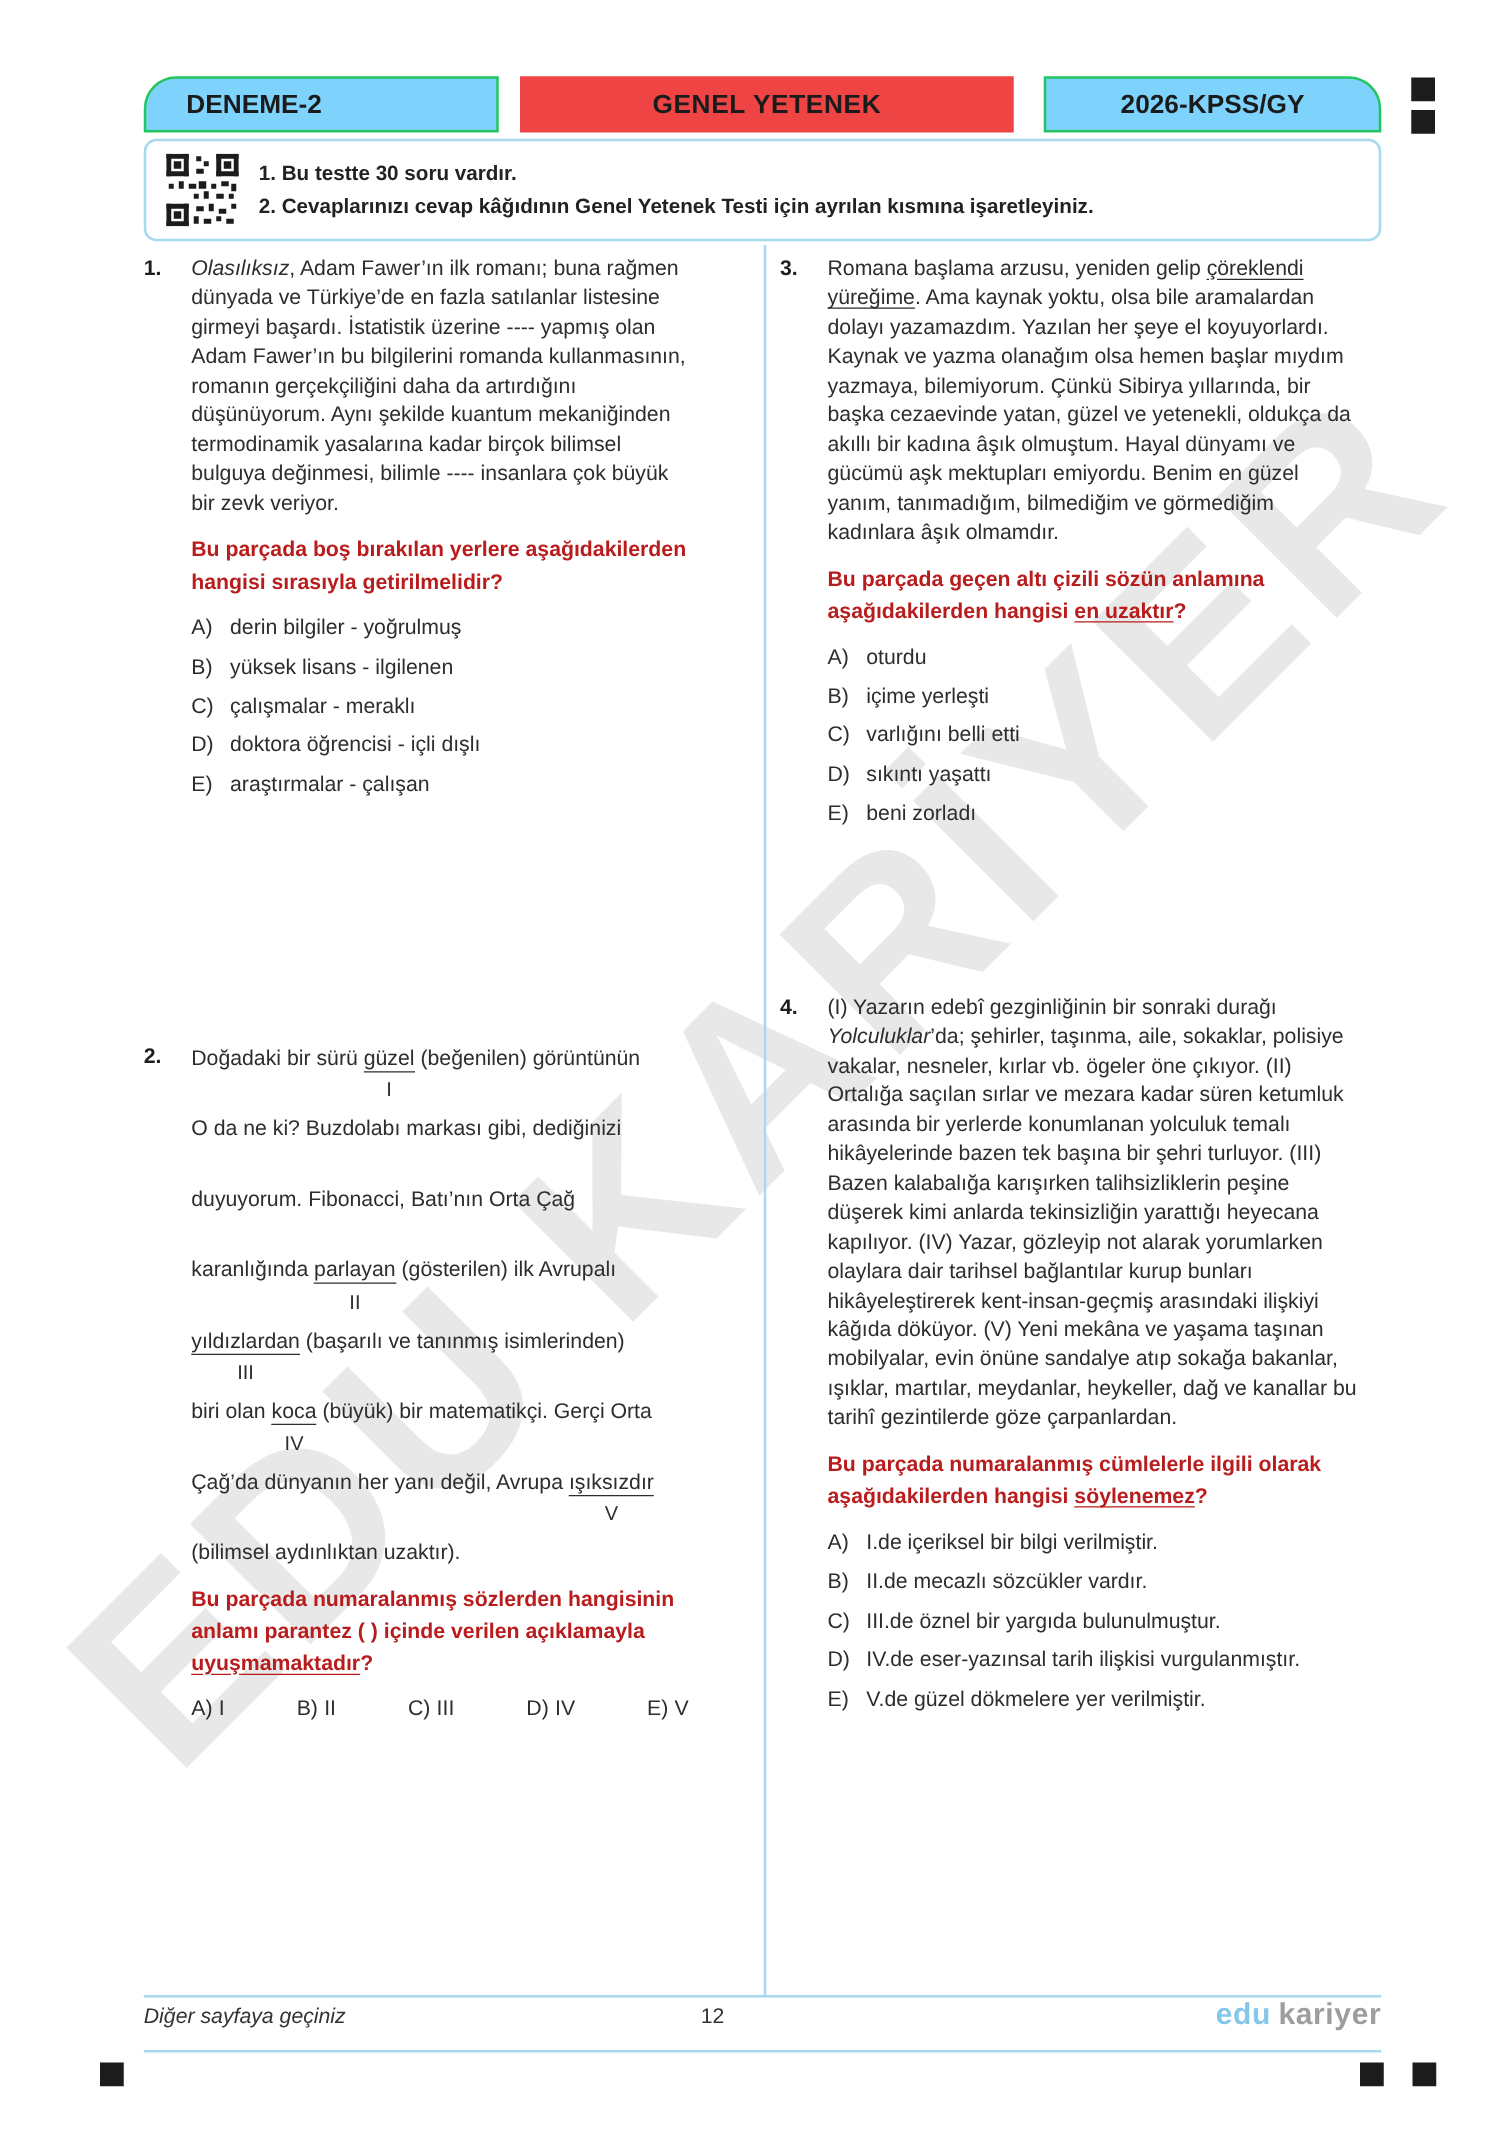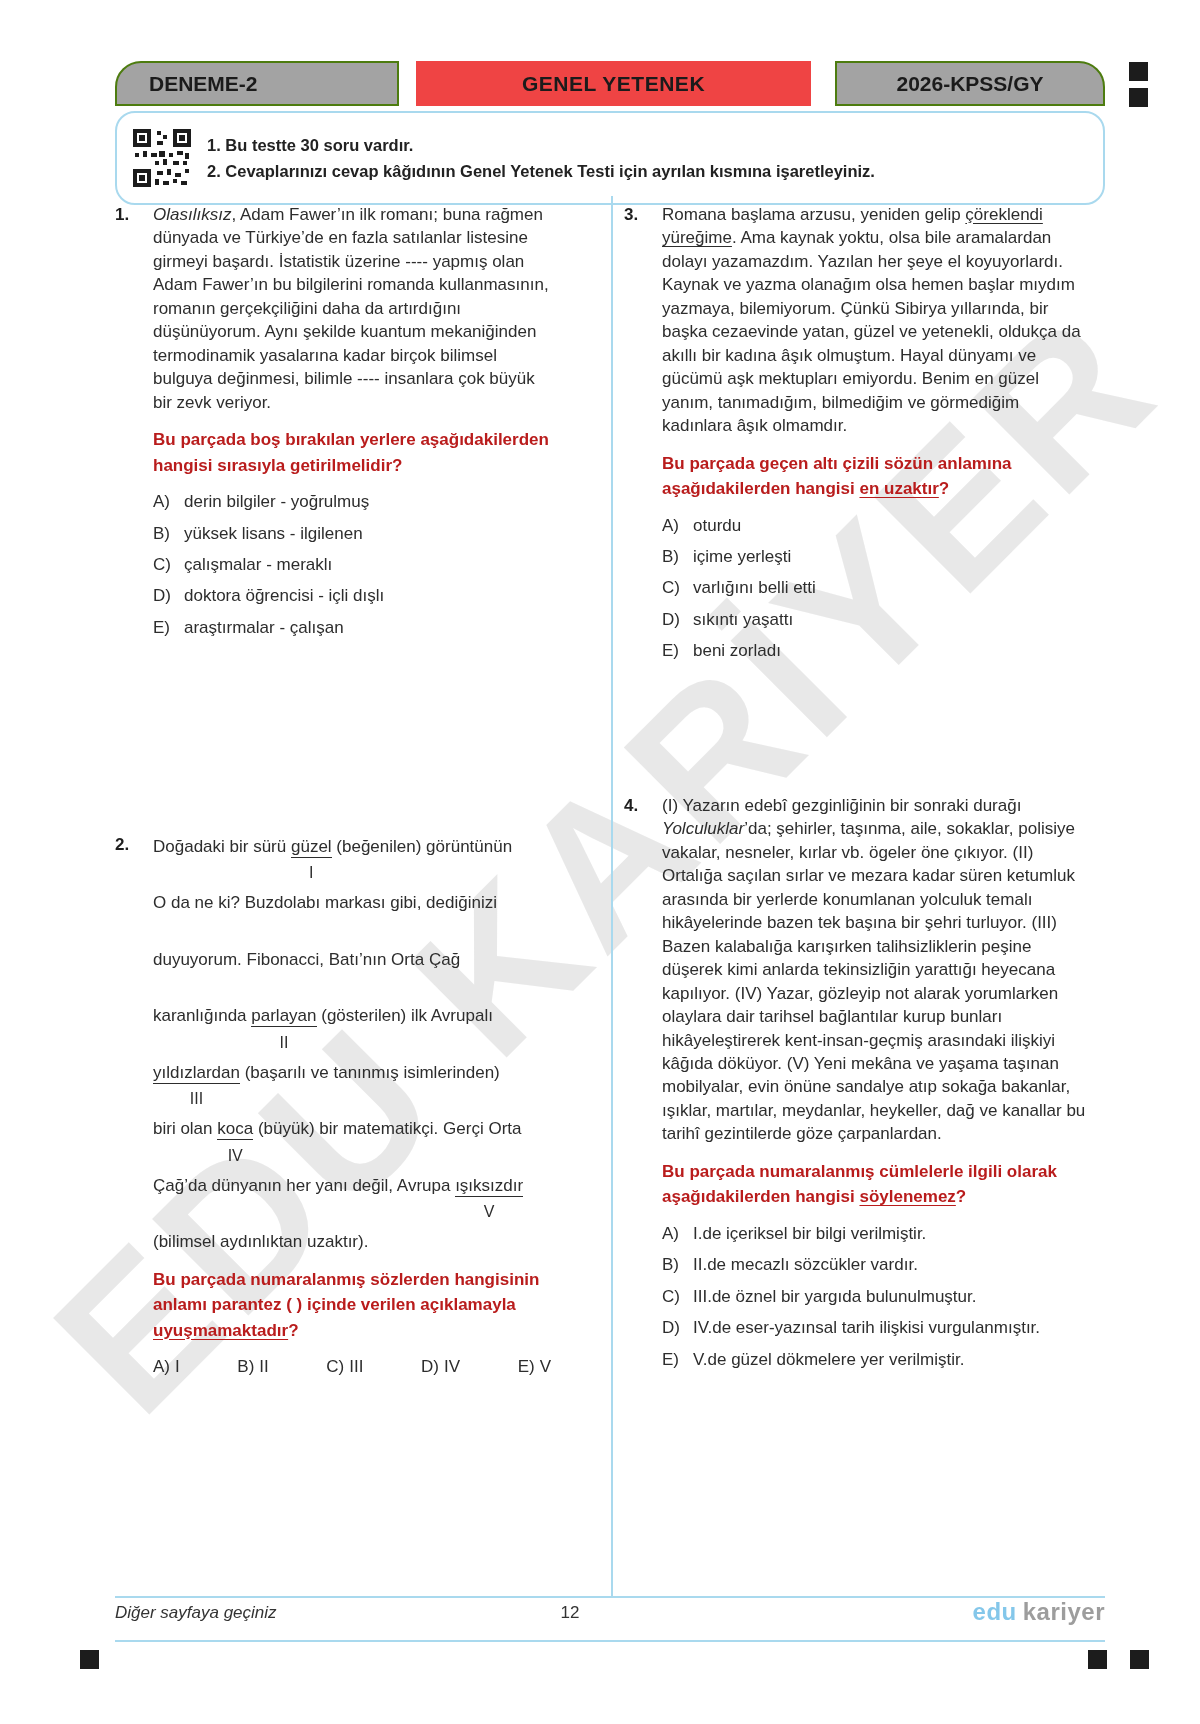--- a/index.html
+++ b/index.html
@@ -15,29 +15,29 @@
     transform:translate(-50%,-50%) rotate(-45deg);
     font-size:198px; font-weight:bold; letter-spacing:8px;
     color:#d9d9d9; opacity:.58; white-space:nowrap; pointer-events:none;
   }
   
   .sq { position:absolute; width:19px; height:19px; background:#1c1c1c; }
   
   .hdr { position:absolute; left:115px; top:61px; width:990px; height:45px; display:flex; }
   .hdr-box {
     display:flex; align-items:center; font-weight:bold; font-size:21px;
-    color:#1b1b1b; border:2px solid #4d7c0f; background:#a3a3a3;
+    color:#1b1b1b; border:2px solid #22c55e; background:#7dd3fc;
   }
   .hdr-left  { width:284px; border-radius:26px 0 0 0; padding-left:32px; margin-right:17px; }
   .hdr-center{ flex:1; justify-content:center; background:#ef4444; border:none; margin-right:24px; letter-spacing:.5px; }
   .hdr-right { width:270px; justify-content:center; border-radius:0 26px 0 0; }
   
   .inst {
-    position:absolute; left:115px; top:111px; width:990px; height:94px;
-    border:2px solid #a9d9ee; border-radius:20px;
+    position:absolute; left:115px; top:111px; width:990px; height:82px;
+    border:2px solid #a9d9ee; border-radius:10px;
     display:flex; align-items:center; padding:0 16px; gap:16px; background:#fff;
   }
   .inst-text { font-weight:bold; font-size:16.5px; line-height:1.6; color:#222; }
   .qr { flex:none; display:block; }
   
   .divider { position:absolute; left:611px; top:196px; width:2px; height:1400px; background:#a9d9ee; }
   .f-line { position:absolute; left:115px; width:990px; height:2px; background:#a9d9ee; }
   
   .q { position:absolute; font-size:17px; line-height:1.38; }
   .q-num { position:absolute; left:0; top:0; font-weight:bold; color:#1e1e1e; }

